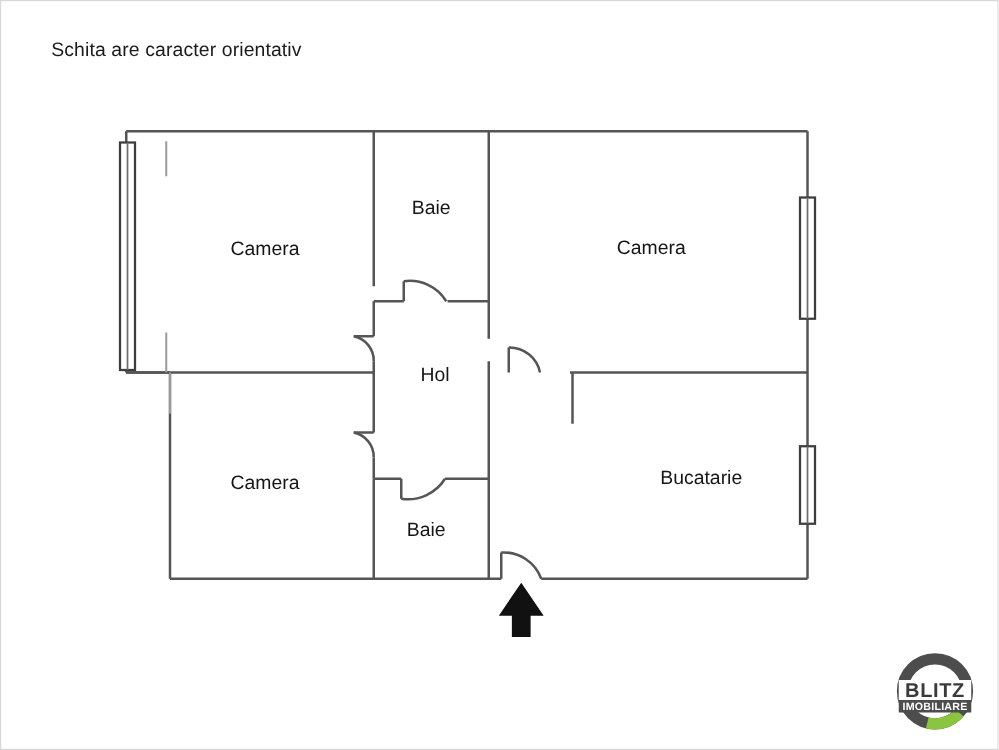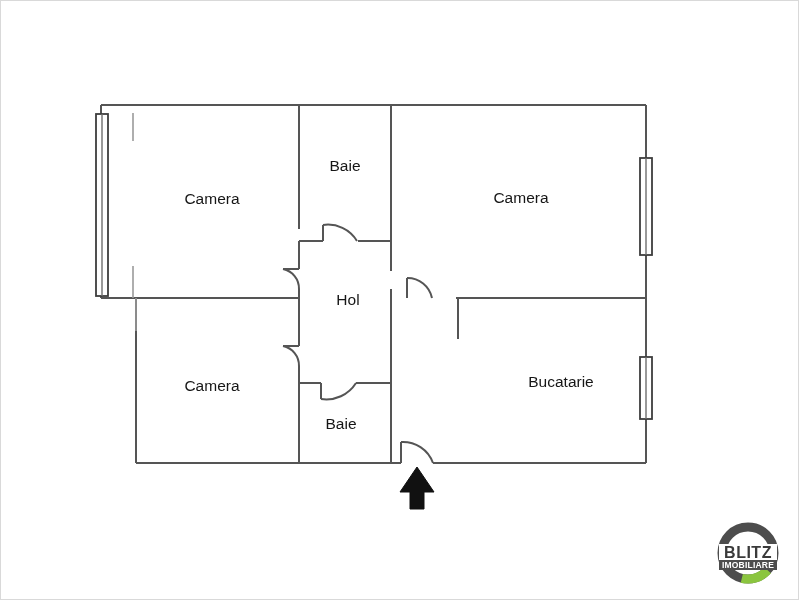--- a/index.html
+++ b/index.html
@@ -47,20 +47,21 @@
     top: 521px;
     width: 66px;
     height: 64px;
   }
 </style>
 </head>
 <body>
 
 <div id="page">
 
+  <div id="caption">Schita are caracter orientativ</div>
 
   <svg id="plan-svg" width="799" height="600" viewBox="0 0 799 600">
 
     <g fill="none" stroke="#555555" stroke-width="2" stroke-linecap="butt">
 
       <path d="M 100 104 L 645 104"></path>
 
       <path d="M 100 104 L 100 297"></path>
 
       <path d="M 100 297 L 135 297"></path>

